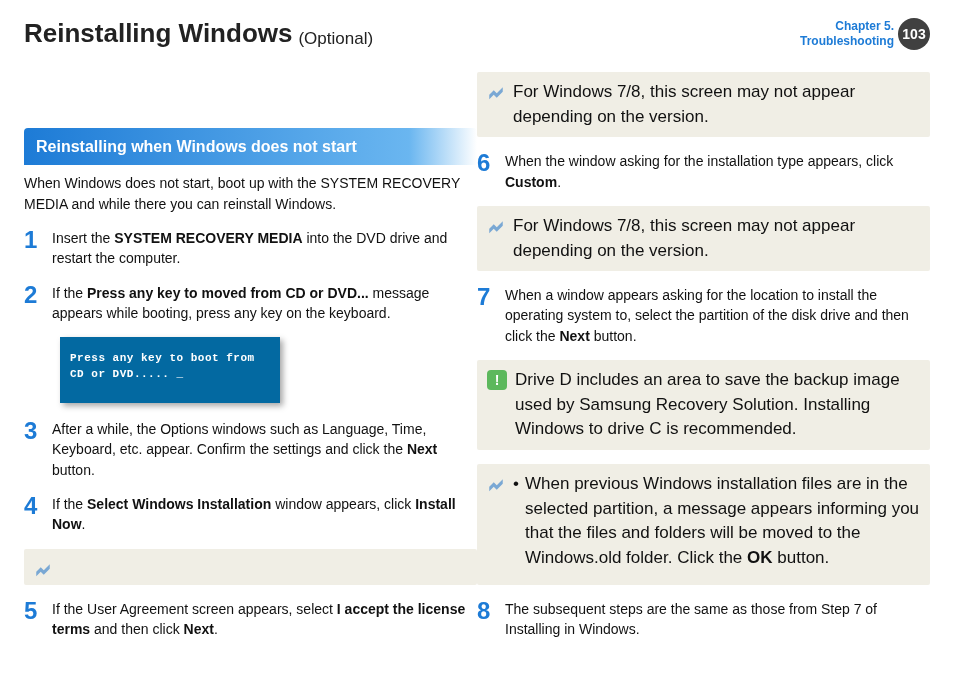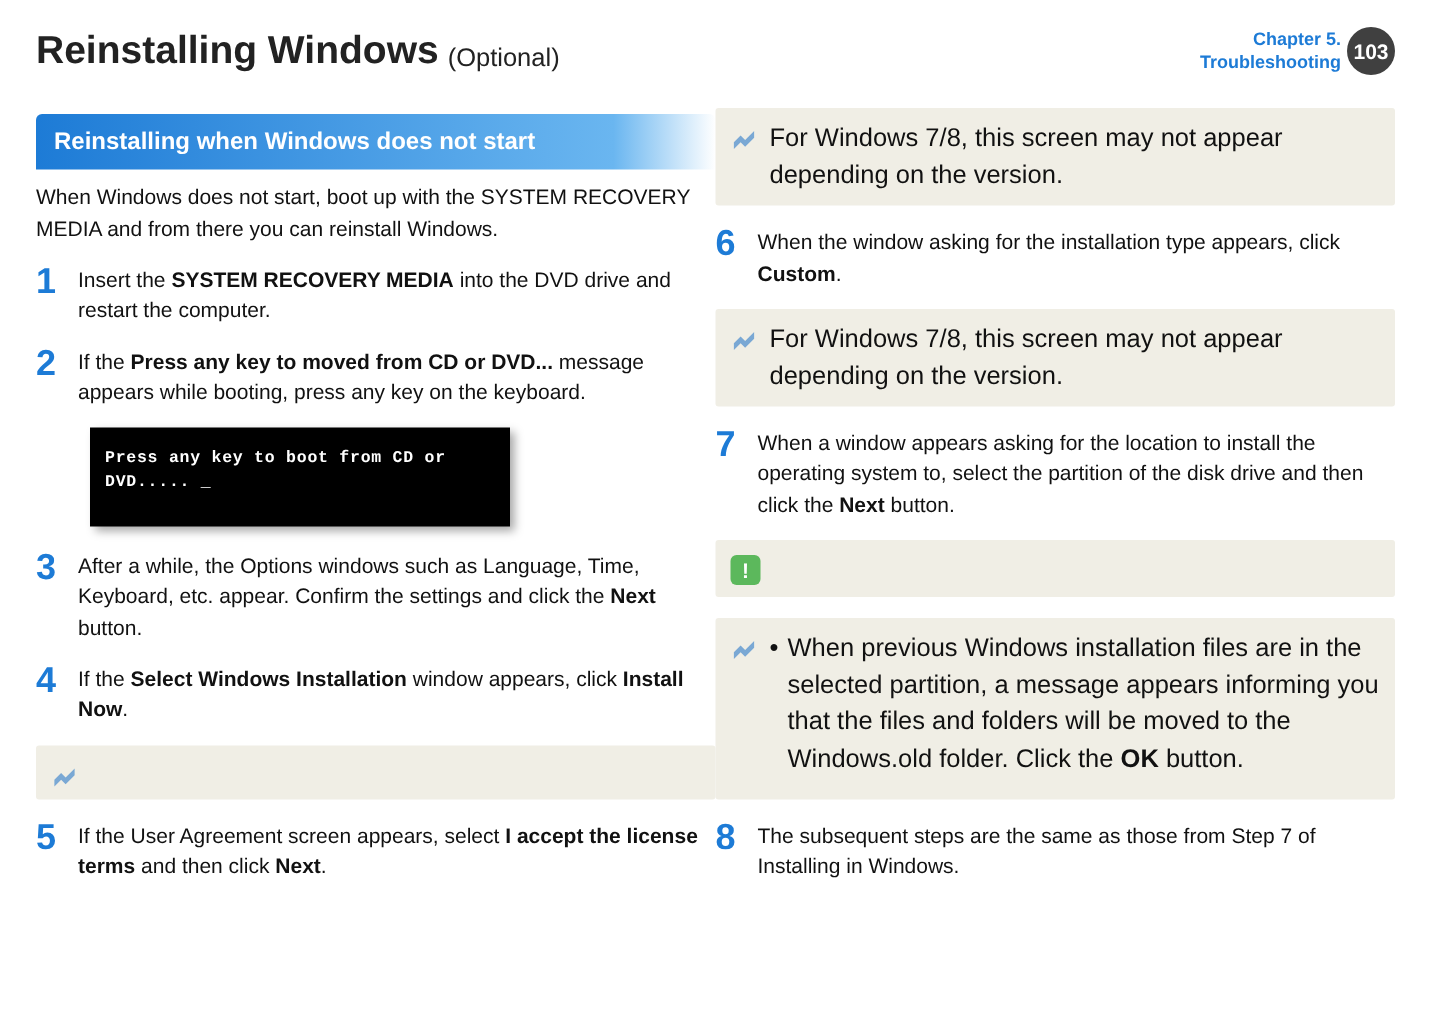--- a/index.html
+++ b/index.html
@@ -129,28 +129,28 @@
     border-radius: 4px;
     color: #fff;
     font-weight: 900;
     display: flex;
     align-items: center;
     justify-content: center;
     font-size: 14px;
     margin-top: 2px;
   }
   .boot-screen {
-    background: #000000;
+    background: #0369a1;
     color: #fff;
     font-family: "Courier New", monospace;
     font-size: 11px;
     font-weight: 700;
     padding: 14px 10px 20px 10px;
     margin: 6px 0 16px 36px;
-    width: 280px;
+    width: 220px;
     box-shadow: 3px 3px 6px rgba(0,0,0,.35);
     letter-spacing: .5px;
   }
   b { font-weight: 700; }
 </style>
 </head>
 <body>
 
 <div class="header">
   <div class="title-block">
@@ -163,21 +163,21 @@
       <div>Troubleshooting</div>
     </div>
     <div class="page-num">103</div>
   </div>
 </div>
 
 <div class="cols">
 
   <div class="col">
     <div class="section-header">Reinstalling when Windows does not start</div>
-    <p class="intro">When Windows does not start, boot up with the SYSTEM RECOVERY MEDIA and from there you can reinstall Windows.</p>
+    <p class="intro">When Windows does not start, boot up with the SYSTEM RECOVERY MEDIA and while there you can reinstall Windows.</p>
 
     <div class="step">
       <div class="step-num">1</div>
       <div class="step-text">
         <span>Insert the </span><b>SYSTEM RECOVERY MEDIA</b><span> into the DVD drive and restart the computer.</span>
       </div>
     </div>
 
     <div class="step">
       <div class="step-num">2</div>
@@ -241,20 +241,21 @@
 
     <div class="step">
       <div class="step-num">7</div>
       <div class="step-text">
         <span>When a window appears asking for the location to install the operating system to, select the partition of the disk drive and then click the </span><b>Next</b><span> button.</span>
       </div>
     </div>
 
     <div class="caution-box">
       <div class="caution-icon">!</div>
+      <div class="note-text">Drive D includes an area to save the backup image used by Samsung Recovery Solution. Installing Windows to drive C is recommended.</div>
     </div>
 
     <div class="note-box">
       <svg class="note-icon" viewBox="0 0 24 24">
           <path fill="#7aa8d4" d="M3 17l6-6 4 4 8-8v6l-8 8-4-4-6 6z"></path>
         </svg>
       <div class="note-text">
         <ul class="note-list">
           <li>
             <span>When previous Windows installation files are in the selected partition, a message appears informing you that the files and folders will be moved to the Windows.old folder. Click the </span><b>OK</b><span> button.</span>

